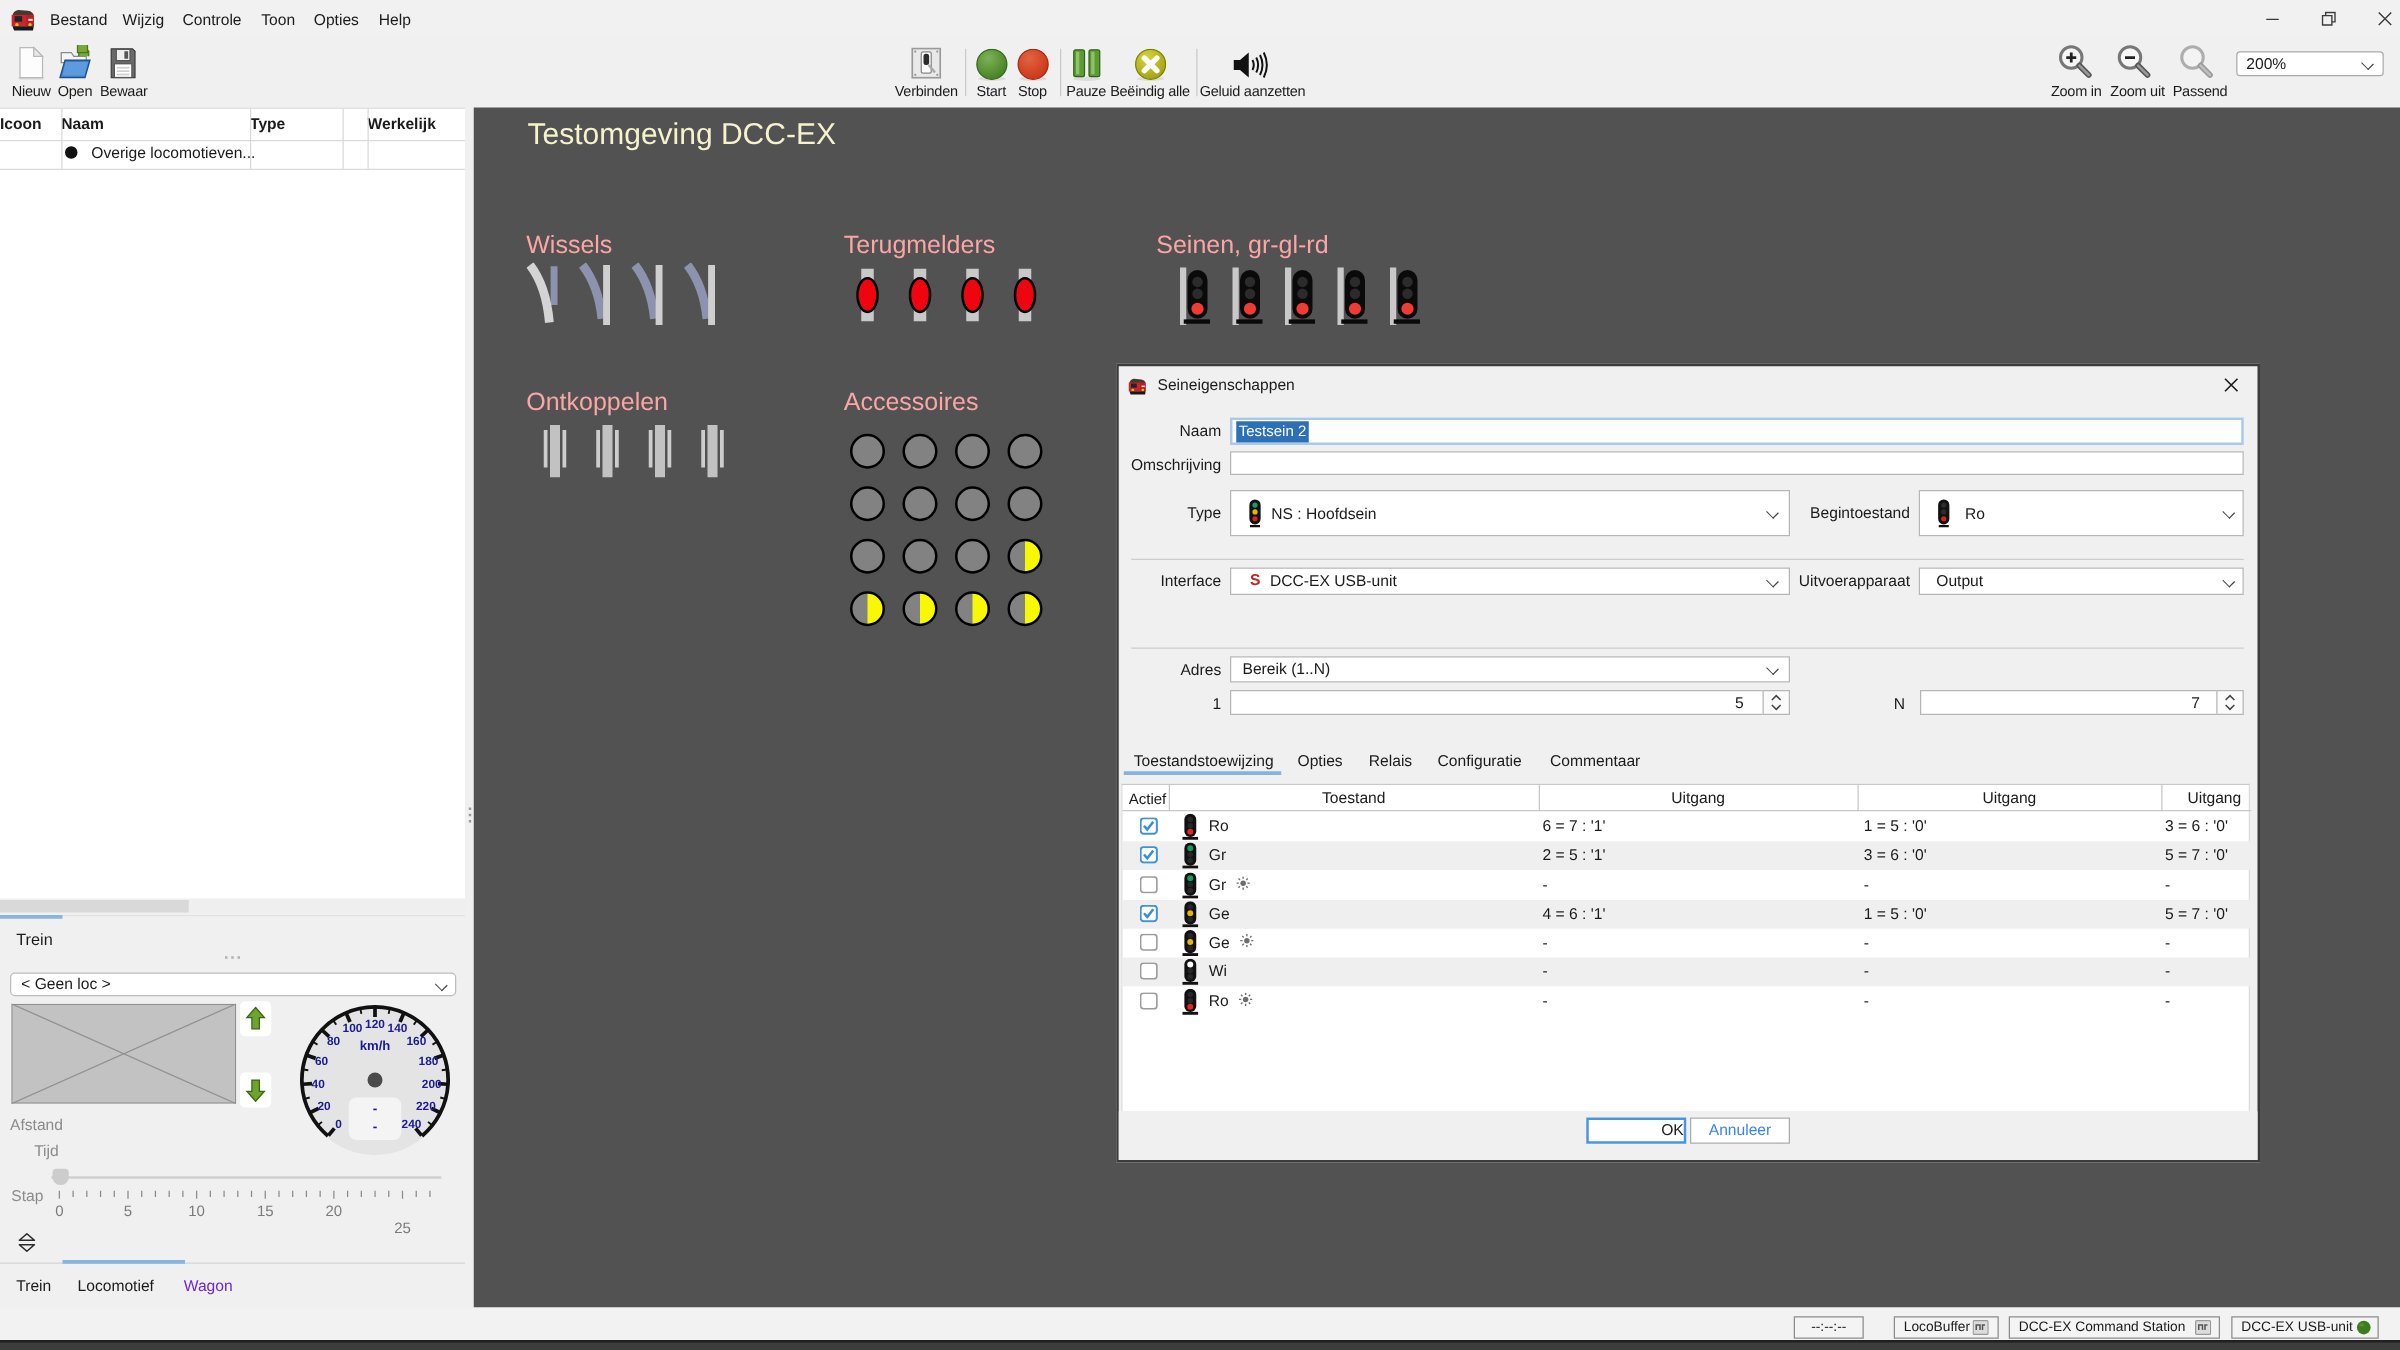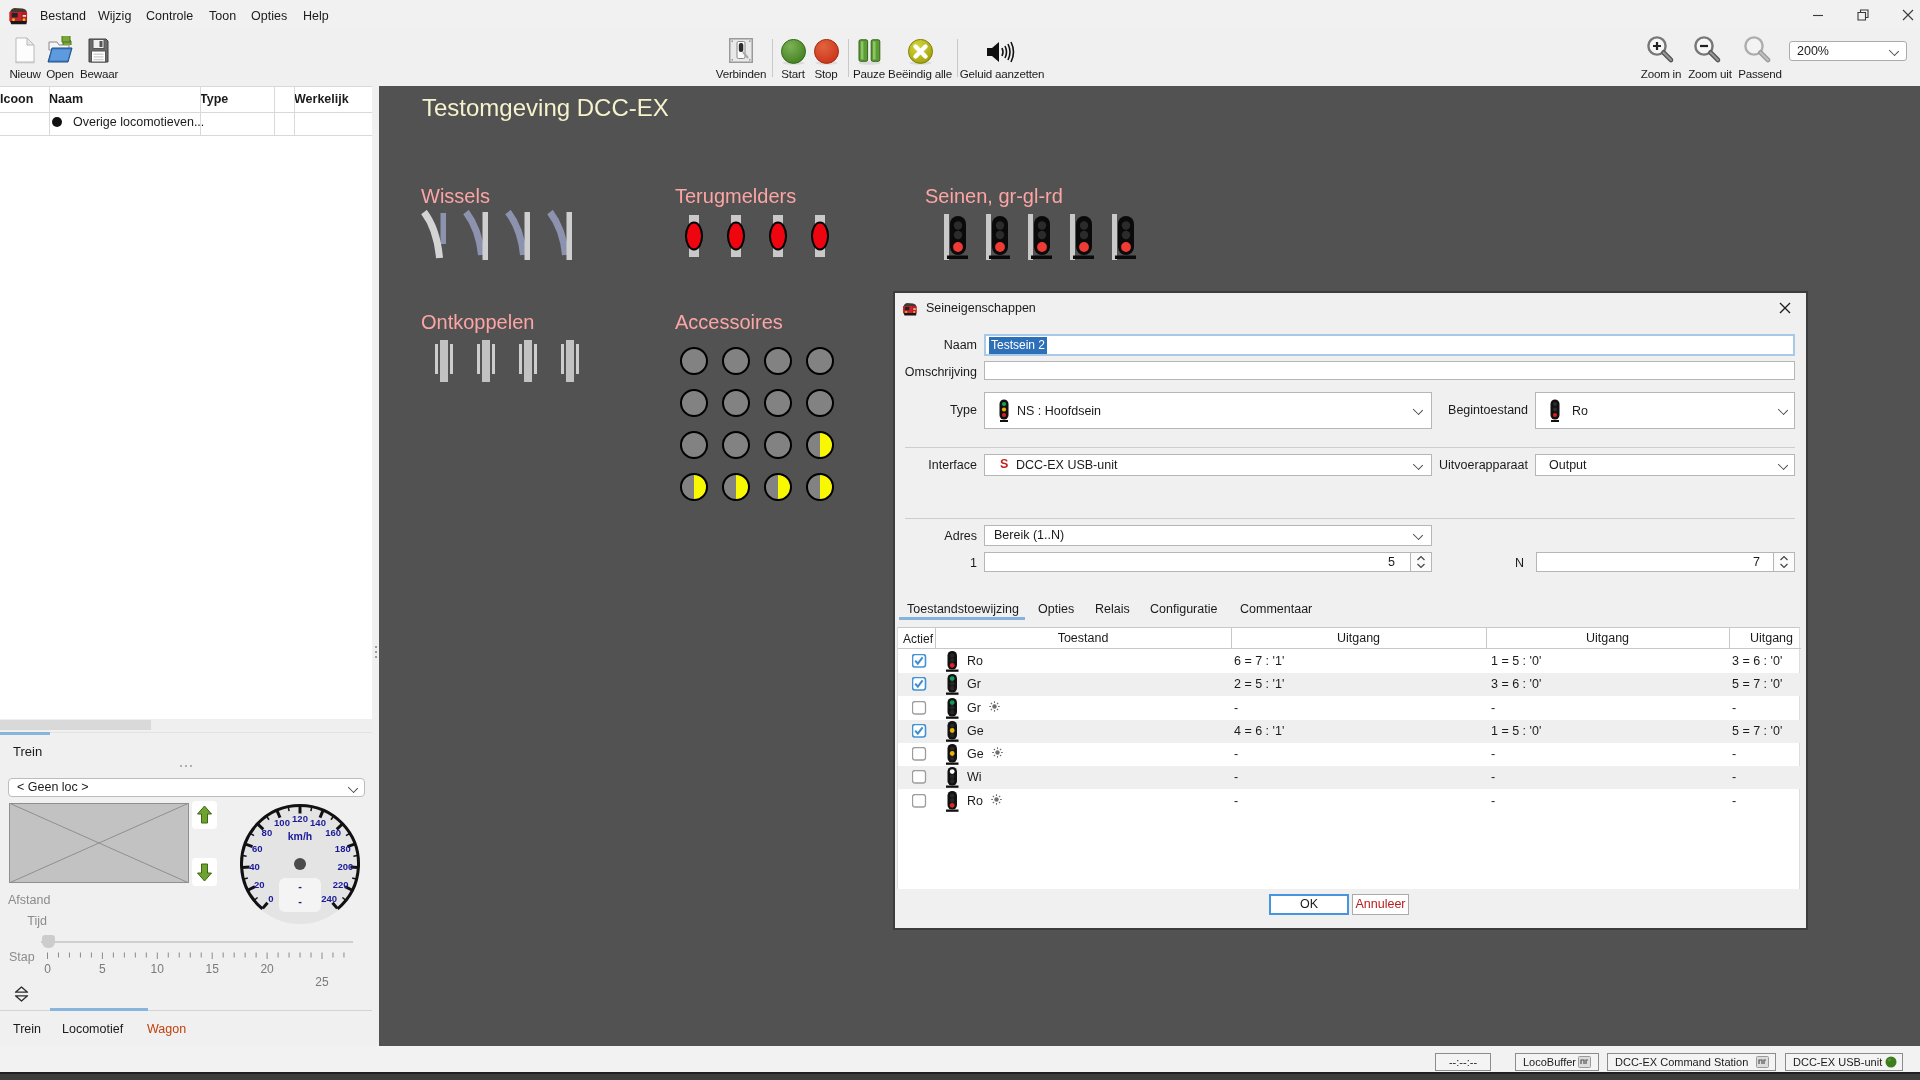--- a/index.html
+++ b/index.html
@@ -375,21 +375,21 @@
     </div>
 
   <svg class="abs" style="left:13px;top:266px" width="17" height="18" viewBox="0 0 17 18">
     <path d="M2.5,7.2 L8.5,2 L14.5,7.2 Z M2.5,10.8 L8.5,16 L14.5,10.8 Z" fill="none" stroke="#2c2c2c" stroke-width="1.3" stroke-linejoin="round"></path>
   </svg>
 
   <div class="abs" style="left:0;top:291px;width:372px;height:1px;background:#d4d4d4"></div>
   <div class="abs" style="left:50px;top:289px;width:98px;height:3px;background:#88b5de"></div>
   <div class="abs" style="left:13px;top:303px;font-size:12.5px;color:#1b1b1b">Trein</div>
   <div class="abs" style="left:62px;top:303px;font-size:12.5px;color:#1b1b1b">Locomotief</div>
-  <div class="abs" style="left:147px;top:303px;font-size:12.5px;color:#c2410c">Wagon</div>
+  <div class="abs" style="left:147px;top:303px;font-size:12.5px;color:#6d28d9">Wagon</div>
 </div>
 
 <div class="abs" id="canvas">
 
   <div class="abs" style="left:43px;top:8px;font-size:24px;color:#f5f2cc">Testomgeving DCC-EX</div>
   <div class="seclabel" style="left:42px;top:99px">Wissels</div>
   <div class="seclabel" style="left:296px;top:99px">Terugmelders</div>
   <div class="seclabel" style="left:546px;top:99px">Seinen, gr-gl-rd</div>
   <div class="seclabel" style="left:42px;top:225px">Ontkoppelen</div>
   <div class="seclabel" style="left:296px;top:225px">Accessoires</div>
@@ -683,22 +683,22 @@
       <span class="st">Ro <svg class="sun" width="11" height="11">
             <use href="#sunic"></use>
           </svg></span>
         <span class="u1">-</span>
         <span class="u2">-</span>
         <span class="u3">-</span>
     </div>
   </div>
 
   <div class="abs" style="left:0px;top:596px;width:911px;height:39px;background:#f0f0f0"></div>
-  <div class="abs" style="left:374px;top:601px;width:80px;height:21px;background:#fff;border:2px solid #4795e0;font-size:12.5px;text-align:center;line-height:17px;color:#1b1b1b">OK</div>
-  <div class="abs" style="left:457px;top:601px;width:57px;height:21px;background:#fff;border:1px solid #ababab;font-size:12.5px;text-align:center;line-height:19px;color:#b91c1c">Annuleer</div>
+  <div class="abs" style="left:374px;top:601px;width:80px;height:21px;background:#fff;border:2px solid #4795e0;font-size:12.5px;text-align:right;line-height:17px;color:#1b1b1b">OK</div>
+  <div class="abs" style="left:457px;top:601px;width:80px;height:21px;background:#fff;border:1px solid #ababab;font-size:12.5px;text-align:center;line-height:19px;color:#3b82f6">Annuleer</div>
 </div>
 
 <div class="abs" id="statusbar">
   <div class="sbox" style="left:1435px;width:56px;line-height:17px">--:--:--</div>
   <div class="sbox" style="left:1515px;width:84px;line-height:17px;text-align:left;padding-left:7px">LocoBuffer</div>
   <svg class="abs" style="left:1578px;top:10px" width="13" height="12" viewBox="0 0 13 12">
       <rect x="0.5" y="0.5" width="12" height="11" rx="1" fill="#dcdcdc" stroke="#9a9a9a"></rect>
       <path d="M3,8 V4 H6 V8 M8,8 V4 H10" fill="none" stroke="#555" stroke-width="1.2"></path>
     </svg>
   <div class="sbox" style="left:1607px;width:169px;line-height:17px;text-align:left;padding-left:7px">DCC-EX Command Station</div>

